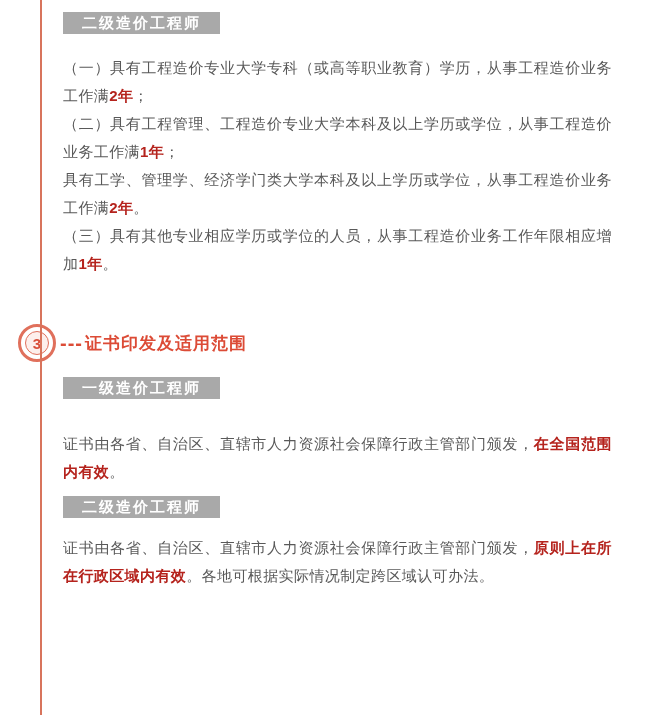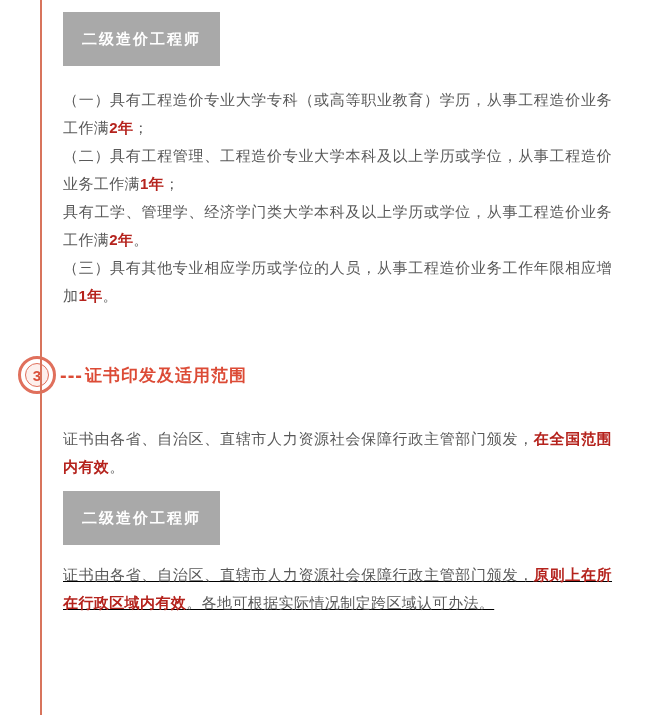--- a/index.html
+++ b/index.html
@@ -17,21 +17,21 @@
     width:2px; height:715px;
     background:#d8745c;
   }
   .badge-row { margin-left:63px; }
   .badge {
     display:inline-block;
     background:#a9a9a9;
     color:#ffffff;
     font-size:15px;
     line-height:22px;
-    padding:16px 19px;
+    padding:0 19px;
     letter-spacing:2px;
     font-weight:bold;
   }
   .badge-row-1 { margin-top:12px; }
   .paragraphs { margin:20px 38px 0 63px; }
   .para {
     margin:0;
     font-size:15px;
     line-height:28px;
     color:#595959;
@@ -74,21 +74,21 @@
   .section-title {
     color:#dc4b36;
     font-weight:bold;
     font-size:17px;
     letter-spacing:1px;
     white-space:nowrap;
   }
   .badge-row-2 { margin-top:15px; }
   .para-l1 { margin-top:31px; }
   .badge-row-3 { margin-top:10px; }
-  .para-l2 { margin-top:16px;text-decoration:underline; }
+  .para-l2 { margin-top:16px; }
 </style>
 </head>
 <body>
 
 <div class="page">
   <div class="timeline-line"></div>
 
   <div class="badge-row badge-row-1">
     <span class="badge">二级造价工程师</span>
   </div>
@@ -101,20 +101,23 @@
   </div>
 
   <div class="section-header">
     <span class="circle-outer">
       <span class="circle-inner">3</span>
     </span>
     <span class="dashes">---</span>
     <span class="section-title">证书印发及适用范围</span>
   </div>
 
+  <div class="badge-row badge-row-2">
+    <span class="badge">一级造价工程师</span>
+  </div>
 
   <div class="paragraphs para-l1">
     <p class="para"><span>证书由各省、自治区、直辖市人力资源社会保障行政主管部门颁发，</span><span class="hl">在全国范围内有效</span><span>。</span></p>
   </div>
 
   <div class="badge-row badge-row-3">
     <span class="badge">二级造价工程师</span>
   </div>
 
   <div class="paragraphs para-l2">

